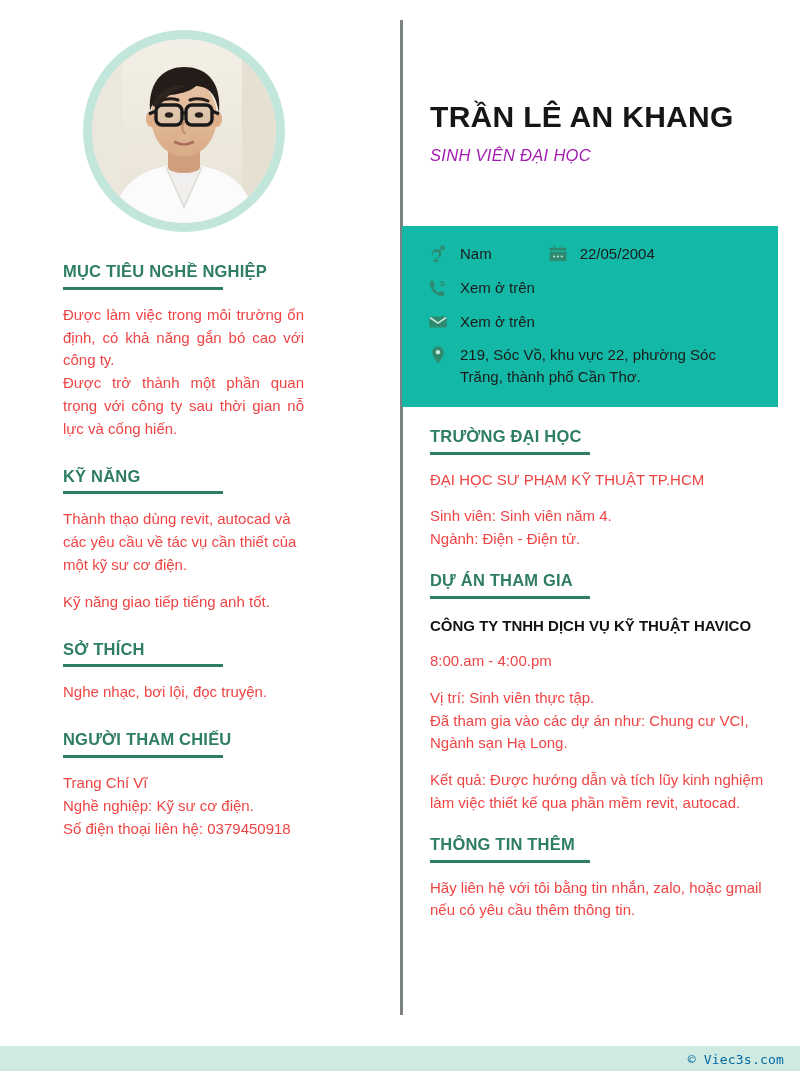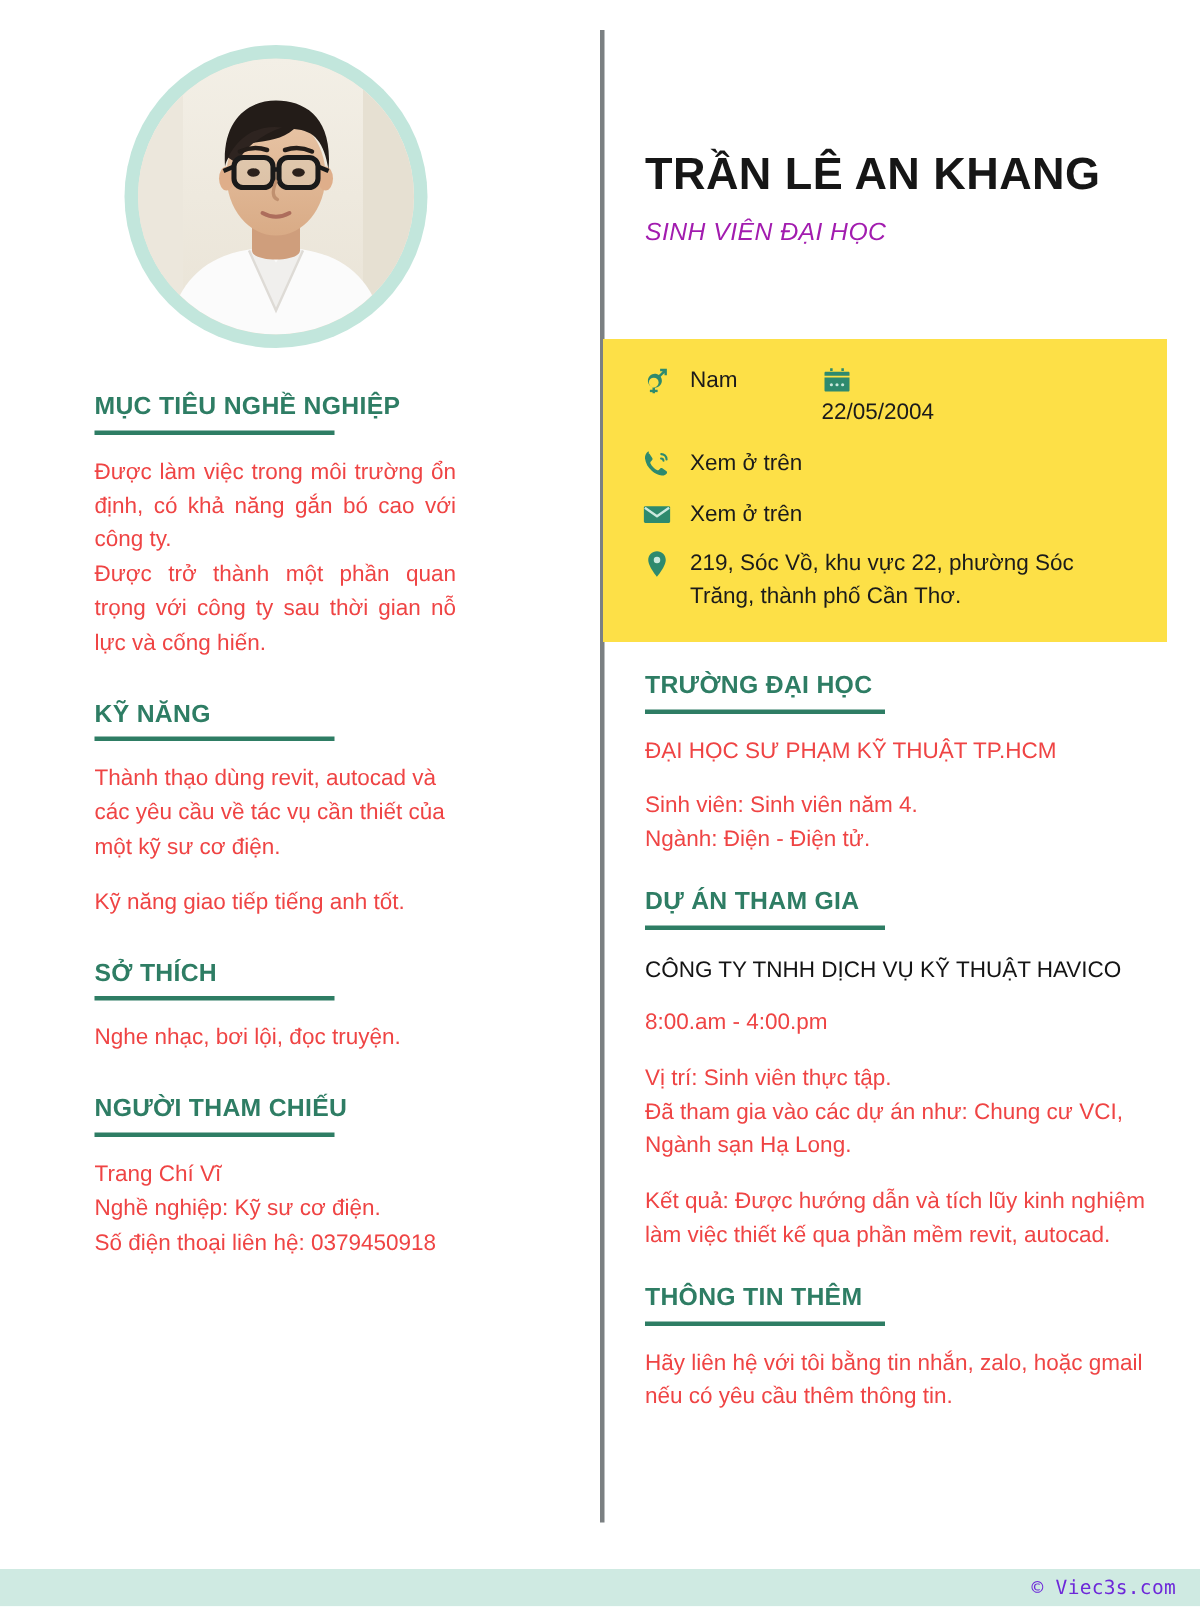--- a/index.html
+++ b/index.html
@@ -110,37 +110,37 @@
     font-size: 16.5px;
     color: #a21caf;
     letter-spacing: .3px;
     font-style: italic;
   }
 
   
   .contact-band {
     margin-top: 61px;
     width: 376px;
-    background: #fde047;
+    background: #14b8a6;
     padding: 17px 16px 19px 26px;
   }
   .contact-row {
     display: flex;
     align-items: flex-start;
     margin-top: 12px;
   }
   .contact-row:first-child { margin-top: 0; }
   .contact-row.split { }
   .c-item {
     display: flex;
     align-items: flex-start;
     flex: 0 0 auto;
   }
   .c-item.wide { flex: 1 1 auto; }
-  .c-item.col2 { margin-left: 56px; flex-direction: column; }
+  .c-item.col2 { margin-left: 56px; }
 
   .c-ico {
     flex: 0 0 auto;
     width: 20px;
     height: 20px;
     margin-right: 12px;
     margin-top: 1px;
     color: #2e8a6e;
   }
   .c-ico svg { display: block; width: 100%; height: 100%; fill: #2e8a6e; }
@@ -148,21 +148,21 @@
     font-size: 15px;
     color: #1b1b1b;
     line-height: 1.45;
   }
 
   
   .r-sections { padding: 0 22px 0 28px; }
   .r-block { margin-top: 20px; }
   .r-sub {
     font-size: 15px;
-    font-weight: normal;
+    font-weight: bold;
     color: #141414;
     line-height: 1.42;
     margin-top: 16px;
   }
 
   
   .footer-bar {
     position: absolute;
     left: 0;
     bottom: 0;
@@ -170,21 +170,21 @@
     height: 25px;
     background: #cfeae2;
   }
   .footer-txt {
     position: absolute;
     right: 16px;
     top: 50%;
     transform: translateY(-50%);
     font-family: "DejaVu Sans Mono", "Liberation Mono", monospace;
     font-size: 13px;
-    color: #6d28d9;
+    color: #0369a1;
     letter-spacing: .2px;
     white-space: nowrap;
   }
 </style>
 </head>
 <body>
 
 <div class="cv-page">
 
   <div class="divider"></div>

